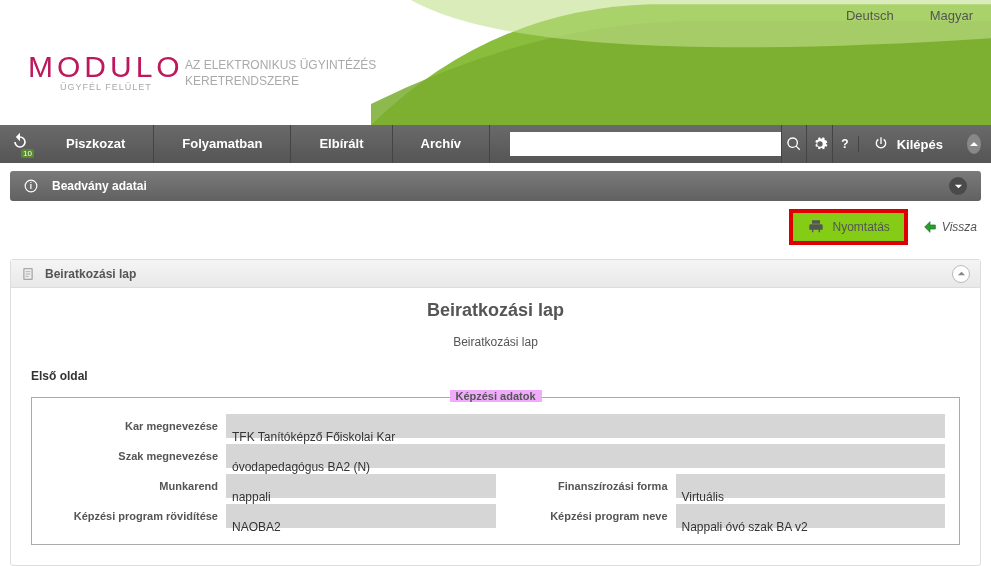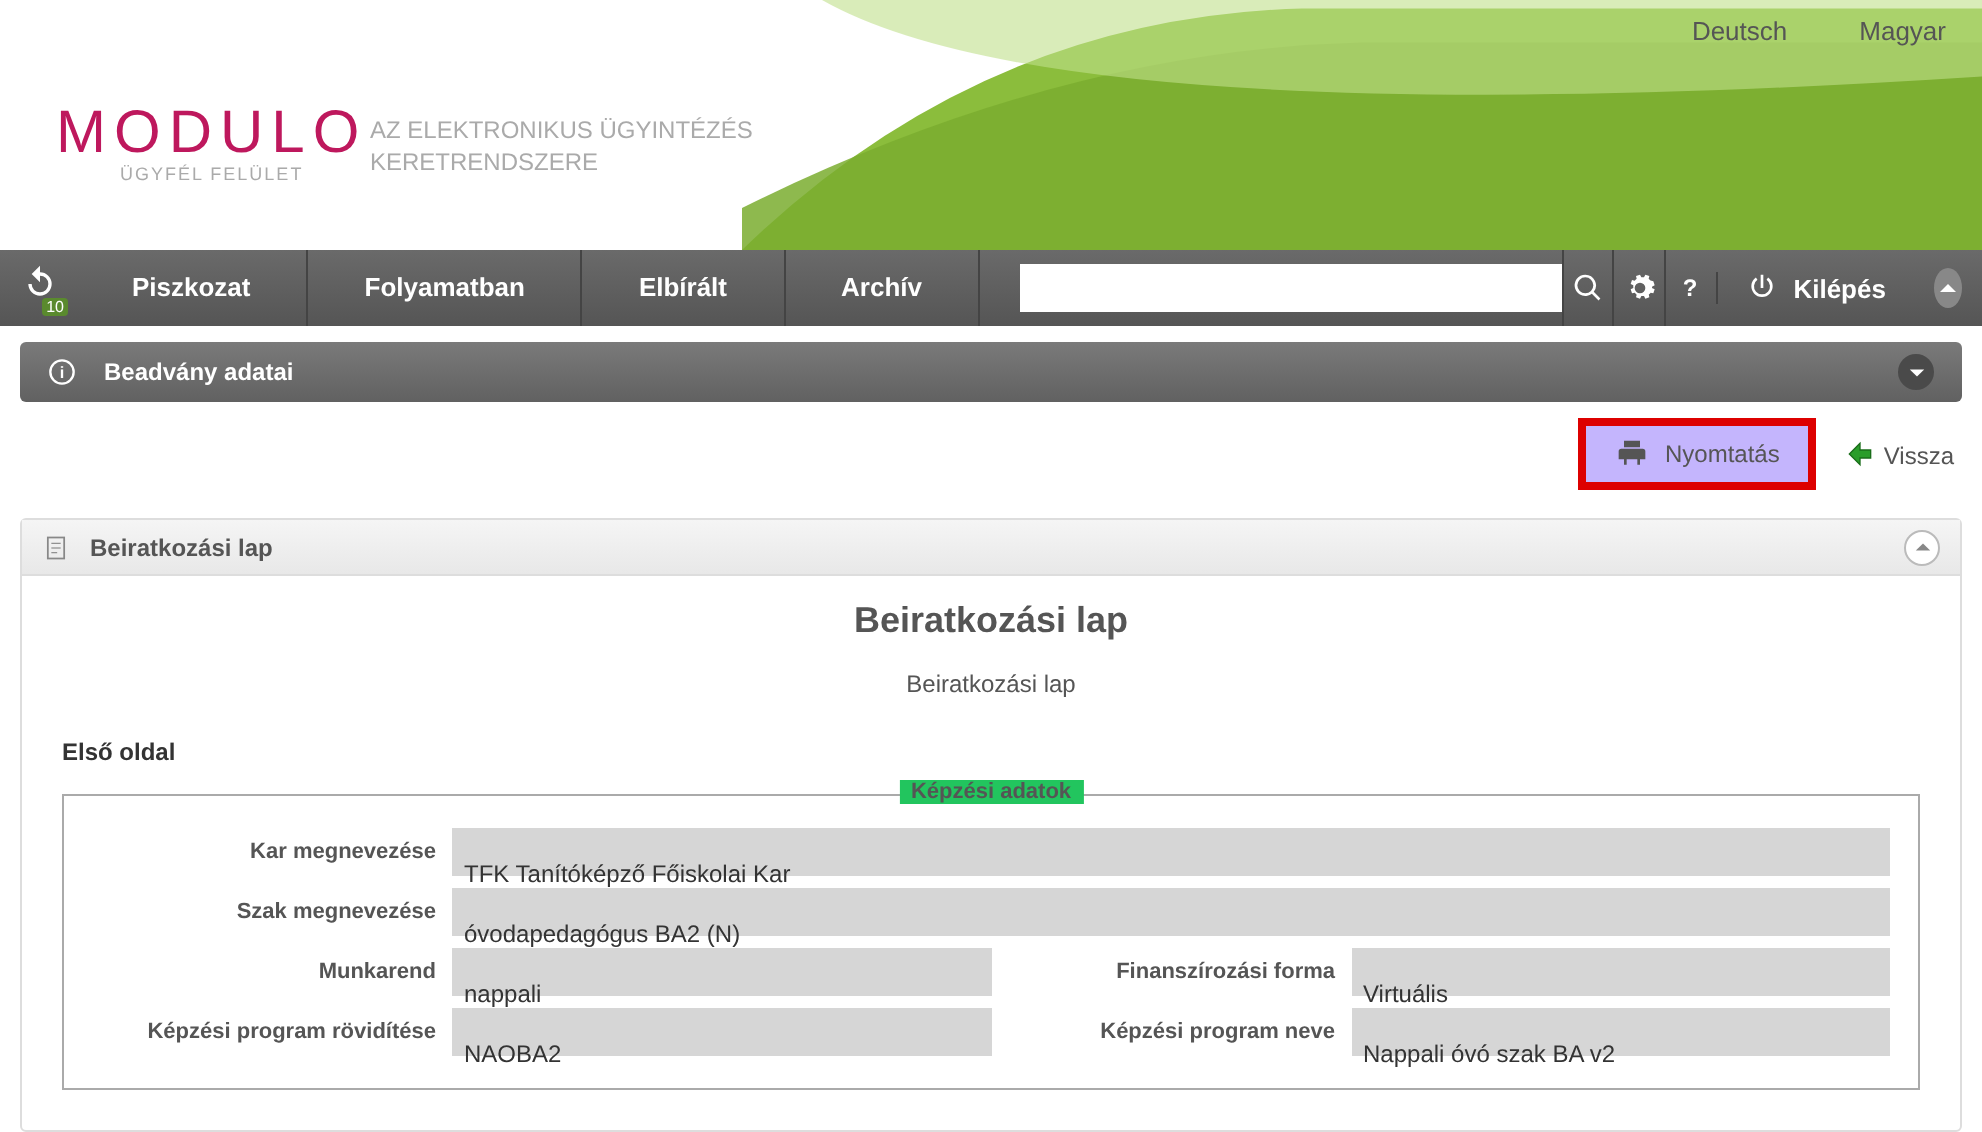--- a/index.html
+++ b/index.html
@@ -28,37 +28,37 @@
 .logout-text{font-weight:bold;font-size:13px;}
 .menu-flex{flex:1;}
 .collapse-round{width:20px;height:20px;border-radius:50%;background:#888;display:flex;align-items:center;justify-content:center;margin-left:10px;cursor:pointer;}
 .collapse-round svg{width:10px;height:10px;fill:#fff;}
 .section-bar{height:30px;background:linear-gradient(to bottom,#7a7a7a,#616161);display:flex;align-items:center;padding:0 14px;color:#fff;margin:8px 10px 0 10px;border-radius:3px;}
 .section-bar svg.info-ic{width:14px;height:14px;margin-right:14px;}
 .section-title{font-weight:bold;font-size:12px;flex:1;}
 .section-bar .toggle{width:18px;height:18px;border-radius:50%;background:#4a4a4a;display:flex;align-items:center;justify-content:center;cursor:pointer;}
 .section-bar .toggle svg{width:9px;height:9px;fill:#fff;}
 .action-row{display:flex;justify-content:flex-end;align-items:center;padding:8px 14px 14px 14px;gap:14px;}
-.print-btn{display:flex;align-items:center;padding:6px 14px;border:4px solid #d00;cursor:pointer;background:#c4b5fd;}
+.print-btn{display:flex;align-items:center;padding:6px 14px;border:4px solid #d00;cursor:pointer;background:#84cc16;}
 .print-btn svg{width:18px;height:16px;margin-right:8px;fill:#555;}
 .print-btn span{font-size:12px;color:#555;}
-.back-link{display:flex;align-items:flex-end;cursor:pointer;color:#555;}
+.back-link{display:flex;align-items:center;cursor:pointer;color:#555;font-style:italic;}
 .back-link svg{width:16px;height:16px;margin-right:4px;}
 .panel{margin:0 10px;border:1px solid #ddd;border-radius:3px;}
 .panel-head{height:28px;background:linear-gradient(to bottom,#f5f5f5,#e8e8e8);display:flex;align-items:center;padding:0 10px;border-bottom:1px solid #ddd;}
 .panel-head .doc-ic{width:14px;height:14px;margin-right:10px;}
 .panel-head-title{font-weight:bold;font-size:12px;flex:1;color:#555;}
 .panel-head .toggle2{width:18px;height:18px;border-radius:50%;border:1px solid #bbb;background:#fff;display:flex;align-items:center;justify-content:center;cursor:pointer;}
 .panel-head .toggle2 svg{width:9px;height:9px;fill:#888;}
 .panel-body{padding:12px 20px 20px 20px;}
 .doc-title{text-align:center;font-size:18px;font-weight:bold;color:#555;margin-bottom:14px;}
 .doc-subtitle{text-align:center;font-size:12px;color:#555;margin-bottom:20px;}
 .page-hdr{font-weight:bold;font-size:12px;margin-bottom:14px;}
 .fieldset{border:1px solid #aaa;padding:16px 14px 10px 14px;position:relative;}
-.legend{position:absolute;top:-8px;left:50%;transform:translateX(-50%);background:#22c55e;padding:0 6px;font-weight:bold;font-size:11px;color:#555;}
+.legend{position:absolute;top:-8px;left:50%;transform:translateX(-50%);background:#f0abfc;padding:0 6px;font-weight:bold;font-size:11px;color:#555;}
 .form-row{display:flex;margin-bottom:6px;}
 .form-pair{display:flex;align-items:center;flex:1;}
 .form-label{width:180px;text-align:right;padding-right:8px;font-size:11px;font-weight:bold;color:#555;}
 .form-value{flex:1;background:#d6d6d6;height:22px;line-height:22px;padding:12px 6px;font-size:12px;color:#333;}
 .form-row.two .form-pair{flex:0 0 50%;}
 </style>
 </head>
 <body>
 
 <div class="header-top">

